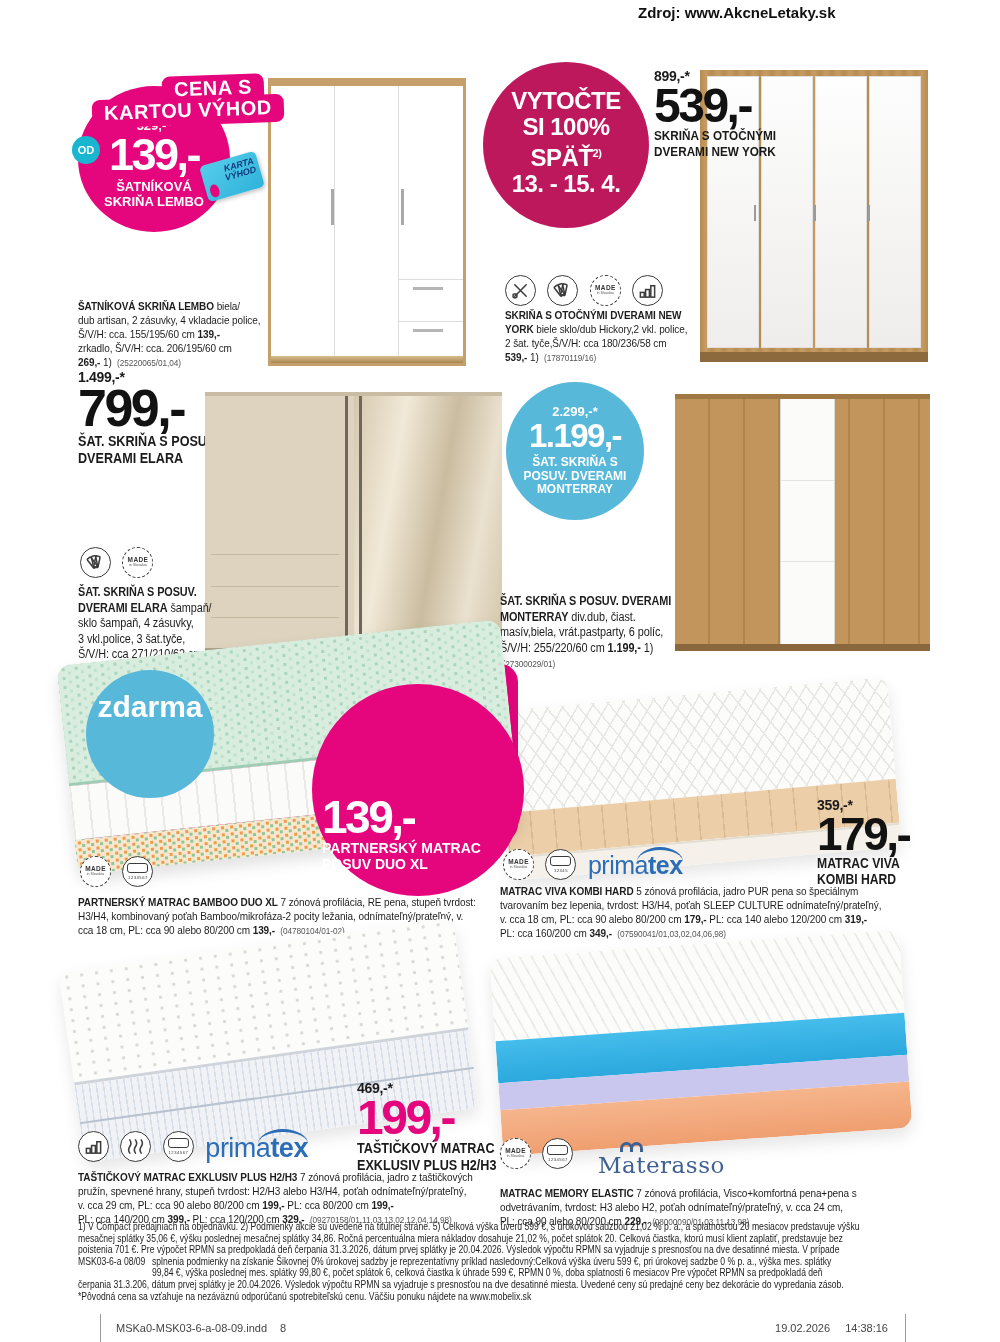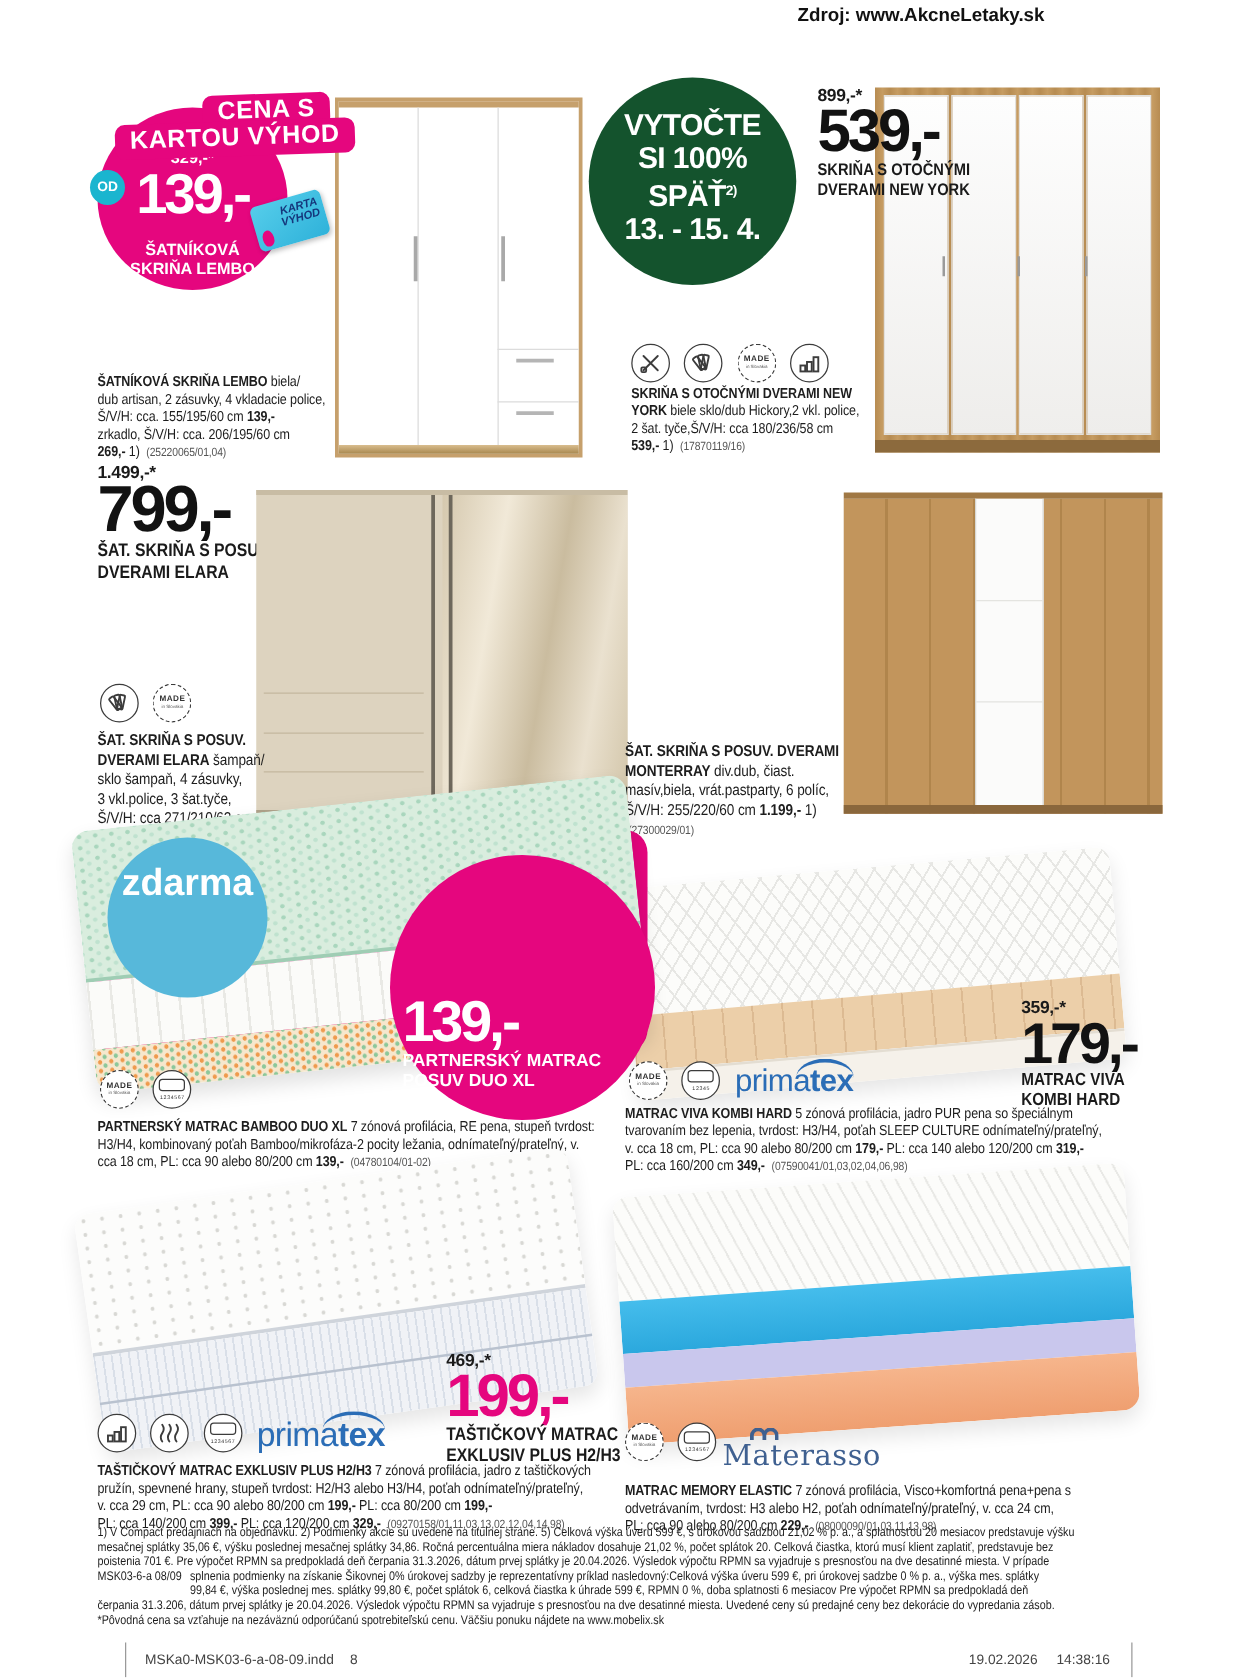--- a/index.html
+++ b/index.html
@@ -40,21 +40,21 @@
 </head>
 <body>
 
 <div class="page">
 
   <div class="abs" style="left:638px;top:4px;font-size:15px;font-weight:700;color:#111">Zdroj: www.AkcneLetaky.sk</div>
 
   <div class="abs circ" style="left:78px;top:86px;width:152px;height:146px;background:#e5067e;z-index:2;padding-top:32px">
     <div style="font-size:13px;font-weight:700">329,-*</div>
     <div style="font-size:45px;font-weight:800;letter-spacing:-2.5px;line-height:44px">139,-</div>
-    <div style="font-size:13px;font-weight:700;line-height:15px;margin-top:15px">
+    <div style="font-size:13px;font-weight:700;line-height:15px;margin-top:2px">
       <div>ŠATNÍKOVÁ</div>
       <div>SKRIŇA LEMBO</div>
     </div>
   </div>
   <div class="abs ribbon" style="left:162px;top:75px;transform:rotate(-2deg);z-index:3">CENA S</div>
   <div class="abs ribbon" style="left:92px;top:97px;transform:rotate(-2deg);z-index:3">KARTOU VÝHOD</div>
   <div class="abs circ" style="left:72px;top:136px;width:28px;height:28px;background:#1ab5cf;z-index:4;
        font-size:11px;font-weight:800;line-height:28px">OD</div>
   <div class="abs" style="left:203px;top:158px;width:58px;height:37px;background:linear-gradient(150deg,#55cdea,#2fb2da);
        border-radius:5px;transform:rotate(-16deg);z-index:4;box-shadow:1px 2px 4px rgba(0,0,0,.25)">
@@ -73,21 +73,21 @@
     <div class="abs" style="left:33%;top:5px;bottom:7px;width:1px;background:#dcdcdc"></div>
     <div class="abs" style="left:66%;top:5px;bottom:7px;width:1px;background:#dcdcdc"></div>
     <div class="abs" style="left:31.5%;top:108px;width:3px;height:36px;background:#a9a9a9"></div>
     <div class="abs" style="left:67.5%;top:108px;width:3px;height:36px;background:#a9a9a9"></div>
     <div class="abs" style="left:66%;right:0;top:198px;height:1px;background:#dcdcdc"></div>
     <div class="abs" style="left:66%;right:0;top:240px;height:1px;background:#dcdcdc"></div>
     <div class="abs" style="left:74%;top:206px;width:30px;height:3px;background:#b5b5b5"></div>
     <div class="abs" style="left:74%;top:248px;width:30px;height:3px;background:#b5b5b5"></div>
   </div>
 
-  <div class="abs circ" style="left:471px;top:62px;width:166px;height:166px;background:#14532d;z-index:2;padding-top:26px">
+  <div class="abs circ" style="left:483px;top:62px;width:166px;height:166px;background:#be185d;z-index:2;padding-top:26px">
     <div style="font-size:24px;font-weight:800;line-height:26px;letter-spacing:-.5px">
       <div>VYTOČTE</div>
       <div>SI 100%</div>
       <div><span>SPÄŤ</span><sup style="font-size:11px">2)</sup></div>
       <div>13. - 15. 4.</div>
     </div>
   </div>
 
   <div class="abs" style="left:654px;top:68px;z-index:5">
     <div class="old">899,-*</div>
@@ -169,20 +169,29 @@
         <rect x="8" y="3" width="4.5" height="12" rx="1" transform="rotate(12 10 15)"></rect>
       </svg>
     </span>
     <span class="ic made">
       <span class="m1">MADE</span>
         <span class="m2">in Slovakia</span>
     </span>
   </div>
   <div class="abs desc cond" style="left:78px;top:585px;font-size:12.5px;line-height:15.5px"><span class="b">ŠAT. SKRIŇA S POSUV.</span><br><span class="b">DVERAMI ELARA</span><span> šampaň/</span><br><span>sklo šampaň, 4 zásuvky,</span><br><span>3 vkl.police, 3 šat.tyče,</span><br><span>Š/V/H: cca 271/210/62 cm</span><br><span class="b">799,-</span><span> 1) </span><span class="code">(03800532/21)</span></div>
 
+  <div class="abs circ" style="left:506px;top:382px;width:138px;height:138px;background:#57b8da;padding-top:22px;z-index:2">
+    <div style="font-size:13px;font-weight:700">2.299,-*</div>
+    <div style="font-size:33px;font-weight:800;letter-spacing:-1.5px;line-height:34px">1.199,-</div>
+    <div style="font-size:12px;font-weight:700;line-height:13.5px;margin-top:3px">
+      <div>ŠAT. SKRIŇA S</div>
+      <div>POSUV. DVERAMI</div>
+      <div>MONTERRAY</div>
+    </div>
+  </div>
 
   <div class="abs" style="left:675px;top:394px;width:255px;height:257px;border-top:5px solid #a07844;box-sizing:border-box;
        background:repeating-linear-gradient(90deg,#c2955c 0 33px,#b0854c 33px 35px)">
     <div class="abs" style="left:0;right:0;bottom:0;height:7px;background:#8a673c"></div>
     <div class="abs" style="left:41%;width:21%;top:0;bottom:7px;background:#fbfbfa;border-left:1px solid #d8d8d4;border-right:1px solid #d8d8d4">
       <div class="abs" style="left:0;right:0;top:33%;height:1px;background:#e4e4e0"></div>
       <div class="abs" style="left:0;right:0;top:66%;height:1px;background:#e4e4e0"></div>
     </div>
   </div>
   <div class="abs desc cond" style="left:500px;top:594px;font-size:12.5px;line-height:15.5px"><span class="b">ŠAT. SKRIŇA S POSUV. DVERAMI</span><br><span class="b">MONTERRAY</span><span> div.dub, čiast.</span><br><span>masív,biela, vrát.pastparty, 6 políc,</span><br><span>Š/V/H: 255/220/60 cm </span><span class="b">1.199,-</span><span> 1)</span><br><span class="code">(27300029/01)</span></div>
@@ -322,21 +331,21 @@
       <span class="m1">MADE</span>
         <span class="m2">in Slovakia</span>
     </span>
     <span class="ic">
       <span class="mw">
           <span class="mrect"></span>
           <span class="mnums">1234567</span>
         </span>
     </span>
   </div>
-  <div class="abs" style="left:578px;top:1142px;z-index:5;text-align:right">
+  <div class="abs" style="left:598px;top:1142px;z-index:5;text-align:right">
     <div style="line-height:0;margin-left:22px;text-align:left">
       <span class="arch"></span><span class="arch" style="margin-left:-3px"></span>
     </div>
     <div class="materasso">Materasso</div>
   </div>
   <div class="abs desc cond" style="left:500px;top:1186px"><span class="b">MATRAC MEMORY ELASTIC</span><span> 7 zónová profilácia, Visco+komfortná pena+pena s</span><br><span>odvetrávaním, tvrdost: H3 alebo H2, poťah odnímateľný/prateľný, v. cca 24 cm,</span><br><span>PL: cca 90 alebo 80/200 cm </span><span class="b">229,-</span><span> </span><span class="code">(08000090/01,03,11,13,98)</span></div>
 
   <div class="abs cond" style="left:78px;top:1221px;width:1010px;transform:scaleX(.86)">
     <div class="fline">1) V Compact predajniach na objednávku. 2) Podmienky akcie sú uvedené na titulnej strane. 5) Celková výška úveru 599 €, s úrokovou sadzbou 21,02 % p. a., a splatnosťou 20 mesiacov predstavuje výšku</div>
     <div class="fline">mesačnej splátky 35,06 €, výšku poslednej mesačnej splátky 34,86. Ročná percentuálna miera nákladov dosahuje 21,02 %, počet splátok 20. Celková čiastka, ktorú musí klient zaplatiť, predstavuje bez</div>

